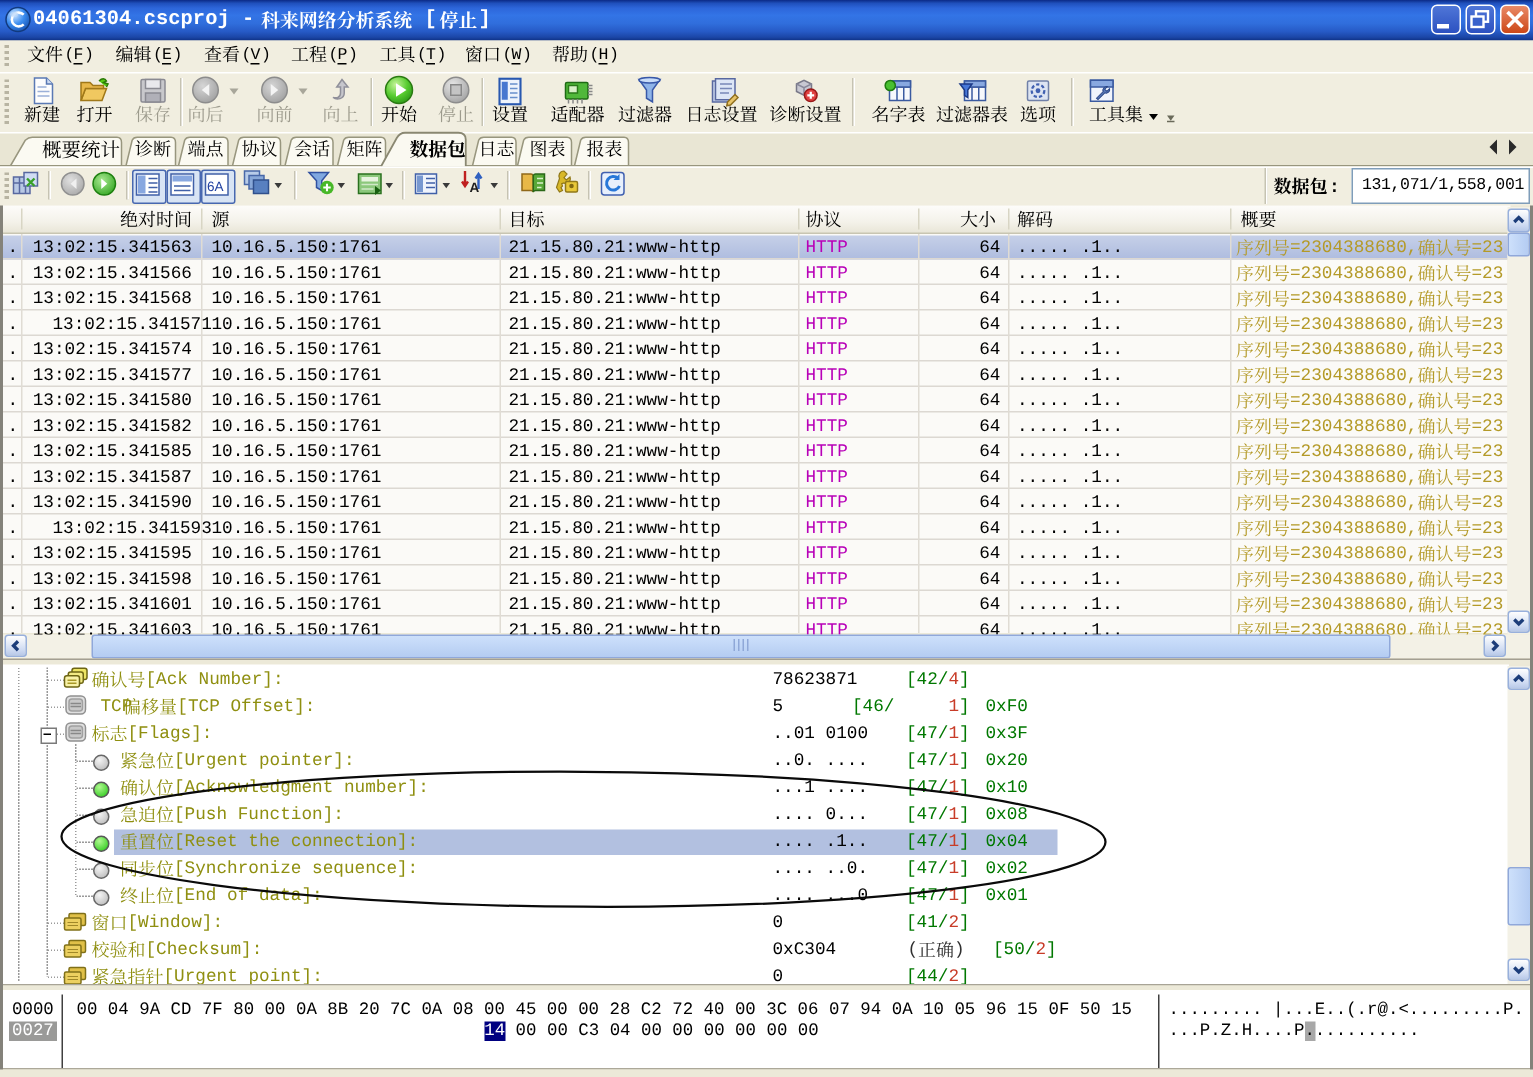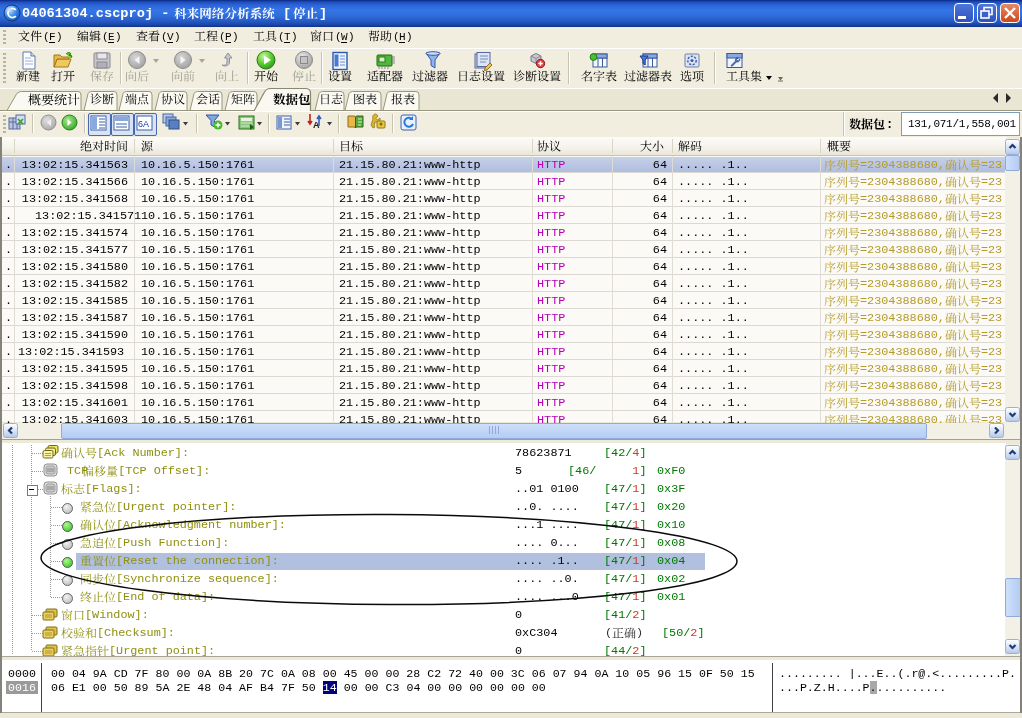--- a/index.html
+++ b/index.html
@@ -1000,21 +1000,21 @@
 <div style="position:absolute;left:944.96px;top:328.84px;width:36px;height:12px">
       <svg width="36" height="12" viewBox="0 0 3000 1000" fill="#b49a28" style="position:absolute;left:0;top:0">
         <use href="#r786e" x="0"></use>
         <use href="#r8ba4" x="1000"></use>
         <use href="#r53f7" x="2000"></use>
       </svg>
     </div>
 <div style="position:absolute;left:980.96px;top:329.571px;width:25.24px;font:normal 11.8px 'Liberation Mono';color:#b49a28;white-space:pre;letter-spacing:0px;line-height:11.8px">=23</div>
 <div style="position:absolute;left:2px;top:359px;width:1002.5px;height:1px;background:#dcd8d2"></div>
 <div style="position:absolute;left:5px;top:346.571px;width:11.08px;font:normal 11.8px 'Liberation Mono';color:#000;white-space:pre;letter-spacing:0px;line-height:11.8px">.</div>
-<div style="position:absolute;left:18px;top:346.571px;width:110.2px;font:normal 11.8px 'Liberation Mono';color:#000;white-space:pre;letter-spacing:0px;line-height:11.8px">13:02:15.341593</div>
+<div style="position:absolute;left:35px;top:346.571px;width:110.2px;font:normal 11.8px 'Liberation Mono';color:#000;white-space:pre;letter-spacing:0px;line-height:11.8px">13:02:15.341593</div>
 <div style="position:absolute;left:141px;top:346.571px;width:117.28px;font:normal 11.8px 'Liberation Mono';color:#000;white-space:pre;letter-spacing:0px;line-height:11.8px">10.16.5.150:1761</div>
 <div style="position:absolute;left:339px;top:346.571px;width:145.6px;font:normal 11.8px 'Liberation Mono';color:#000;white-space:pre;letter-spacing:0px;line-height:11.8px">21.15.80.21:www-http</div>
 <div style="position:absolute;left:537px;top:346.571px;width:32.32px;font:normal 11.8px 'Liberation Mono';color:#b800b8;white-space:pre;letter-spacing:0px;line-height:11.8px">HTTP</div>
 <div style="position:absolute;left:652.84px;top:346.571px;width:18.16px;font:normal 11.8px 'Liberation Mono';color:#000;white-space:pre;letter-spacing:0px;line-height:11.8px">64</div>
 <div style="position:absolute;left:678px;top:346.571px;width:74.8px;font:normal 11.8px 'Liberation Mono';color:#000;white-space:pre;letter-spacing:0px;line-height:11.8px">.....&nbsp;.1..</div>
 <div style="position:absolute;left:824px;top:345.84px;width:36px;height:12px">
       <svg width="36" height="12" viewBox="0 0 3000 1000" fill="#b49a28" style="position:absolute;left:0;top:0">
         <use href="#r5e8f" x="0"></use>
         <use href="#r5217" x="1000"></use>
         <use href="#r53f7" x="2000"></use>
@@ -1435,24 +1435,23 @@
 <svg style="position:absolute;left:1004.5px;top:638.5px" width="15" height="15">
       <path d="M4.5 6l3 3 3-3" fill="none" stroke="#1c3d7a" stroke-width="2.2"></path>
     </svg>
 <div style="position:absolute;left:0px;top:656px;width:1022px;height:1px;background:#a8a496"></div>
 <div style="position:absolute;left:2px;top:657px;width:1018px;height:3px;background:#ece9d8"></div>
 <div style="position:absolute;left:2px;top:660px;width:1018px;height:52px;background:#fff"></div>
 <div style="position:absolute;left:2px;top:712px;width:1018px;height:1px;background:#aca899"></div>
 <div style="position:absolute;left:2px;top:713px;width:1020px;height:5px;background:#ece9d8"></div>
 <div style="position:absolute;left:8px;top:667.837px;width:31.88px;font:normal 11.6px 'Liberation Mono';color:#000;white-space:pre;letter-spacing:0.01px;line-height:11.6px">0000</div>
 <div style="position:absolute;left:6px;top:680.5px;width:32px;height:13px;background:#9a9a98"></div>
-<div style="position:absolute;left:8px;top:681.537px;width:31.88px;font:normal 11.6px 'Liberation Mono';color:#fff;white-space:pre;letter-spacing:0.01px;line-height:11.6px">0016</div>
+<div style="position:absolute;left:8px;top:681.537px;width:31.88px;font:normal 11.6px 'Liberation Mono';color:#fff;white-space:pre;letter-spacing:0.01px;line-height:11.6px">0027</div>
 <div style="position:absolute;left:41px;top:663px;width:1px;height:49px;background:#404040"></div>
 <div style="position:absolute;left:51px;top:667.837px;width:707.97px;font:normal 11.6px 'Liberation Mono';color:#000;white-space:pre;letter-spacing:0.01px;line-height:11.6px">00&nbsp;04&nbsp;9A&nbsp;CD&nbsp;7F&nbsp;80&nbsp;00&nbsp;0A&nbsp;8B&nbsp;20&nbsp;7C&nbsp;0A&nbsp;08&nbsp;00&nbsp;45&nbsp;00&nbsp;00&nbsp;28&nbsp;C2&nbsp;72&nbsp;40&nbsp;00&nbsp;3C&nbsp;06&nbsp;07&nbsp;94&nbsp;0A&nbsp;10&nbsp;05&nbsp;96&nbsp;15&nbsp;0F&nbsp;50&nbsp;15</div>
-<div style="position:absolute;left:51px;top:681.537px;width:275.83px;font:normal 11.6px 'Liberation Mono';color:#000;white-space:pre;letter-spacing:0.01px;line-height:11.6px">06&nbsp;E1&nbsp;00&nbsp;50&nbsp;89&nbsp;5A&nbsp;2E&nbsp;48&nbsp;04&nbsp;AF&nbsp;B4&nbsp;7F&nbsp;50&nbsp;</div>
 <div style="position:absolute;left:322.53px;top:680.5px;width:14.5px;height:13px;background:#000080"></div>
 <div style="position:absolute;left:322.83px;top:681.537px;width:17.94px;font:normal 11.6px 'Liberation Mono';color:#fff;white-space:pre;letter-spacing:0.01px;line-height:11.6px">14</div>
 <div style="position:absolute;left:336.77px;top:681.537px;width:213.1px;font:normal 11.6px 'Liberation Mono';color:#000;white-space:pre;letter-spacing:0.01px;line-height:11.6px">&nbsp;00&nbsp;00&nbsp;C3&nbsp;04&nbsp;00&nbsp;00&nbsp;00&nbsp;00&nbsp;00&nbsp;00</div>
 <div style="position:absolute;left:772px;top:663px;width:1px;height:49px;background:#404040"></div>
 <div style="position:absolute;left:779px;top:667.837px;font:11.6px 'Liberation Mono';color:#000;white-space:pre;letter-spacing:0.01px;line-height:11.6px">.........&nbsp;|...E..(.r@.&lt;.........P.</div>
 <div style="position:absolute;left:779px;top:681.537px;width:94.61px;font:normal 11.6px 'Liberation Mono';color:#000;white-space:pre;letter-spacing:0.01px;line-height:11.6px">...P.Z.H....P</div>
 <div style="position:absolute;left:869.61px;top:681px;width:7px;height:12.5px;background:#a8a8a8"></div>
 <div style="position:absolute;left:869.61px;top:681.537px;width:10.97px;font:normal 11.6px 'Liberation Mono';color:#000;white-space:pre;letter-spacing:0.01px;line-height:11.6px">.</div>
 <div style="position:absolute;left:876.58px;top:681.537px;width:73.7px;font:normal 11.6px 'Liberation Mono';color:#000;white-space:pre;letter-spacing:0.01px;line-height:11.6px">..........</div>
 <div style="position:absolute;left:0px;top:137px;width:2px;height:576px;background:#84827a"></div>

